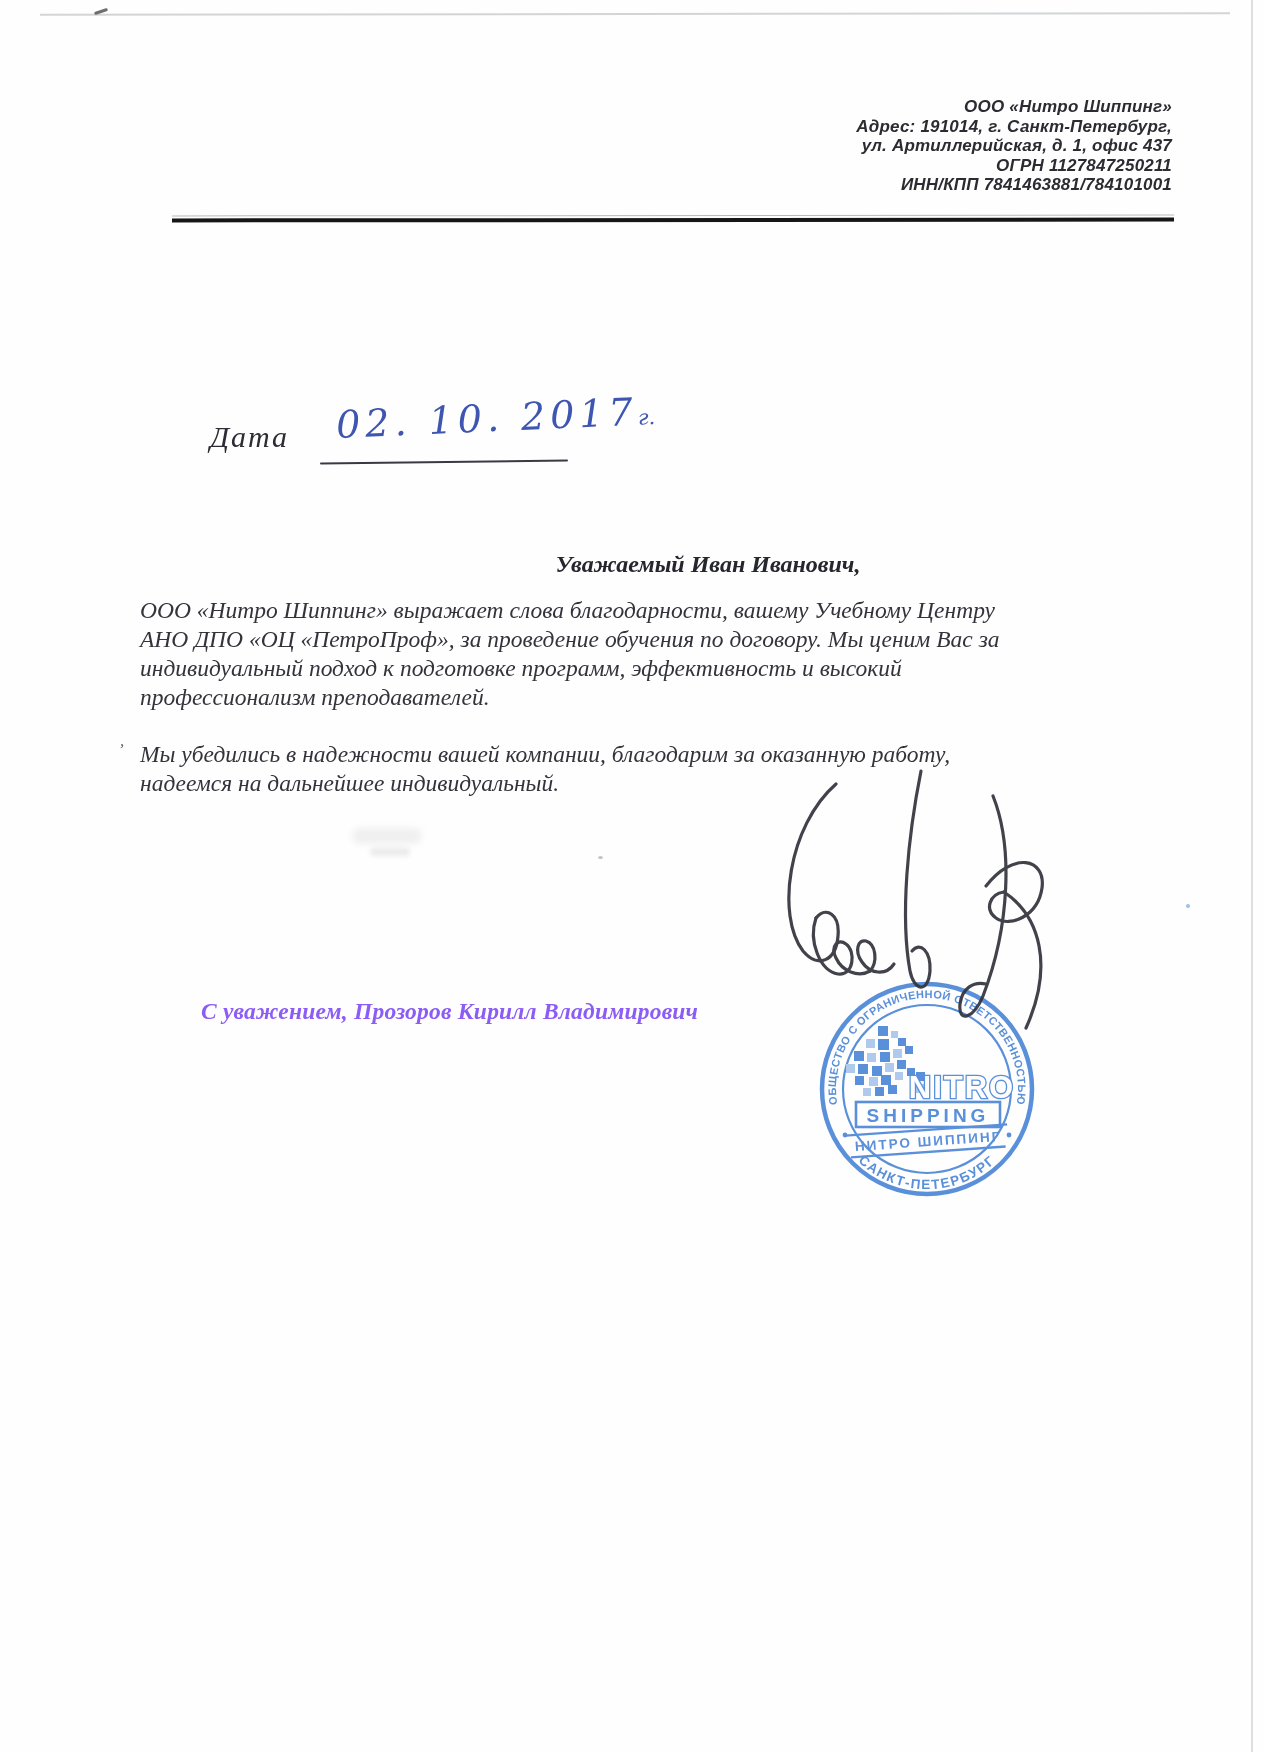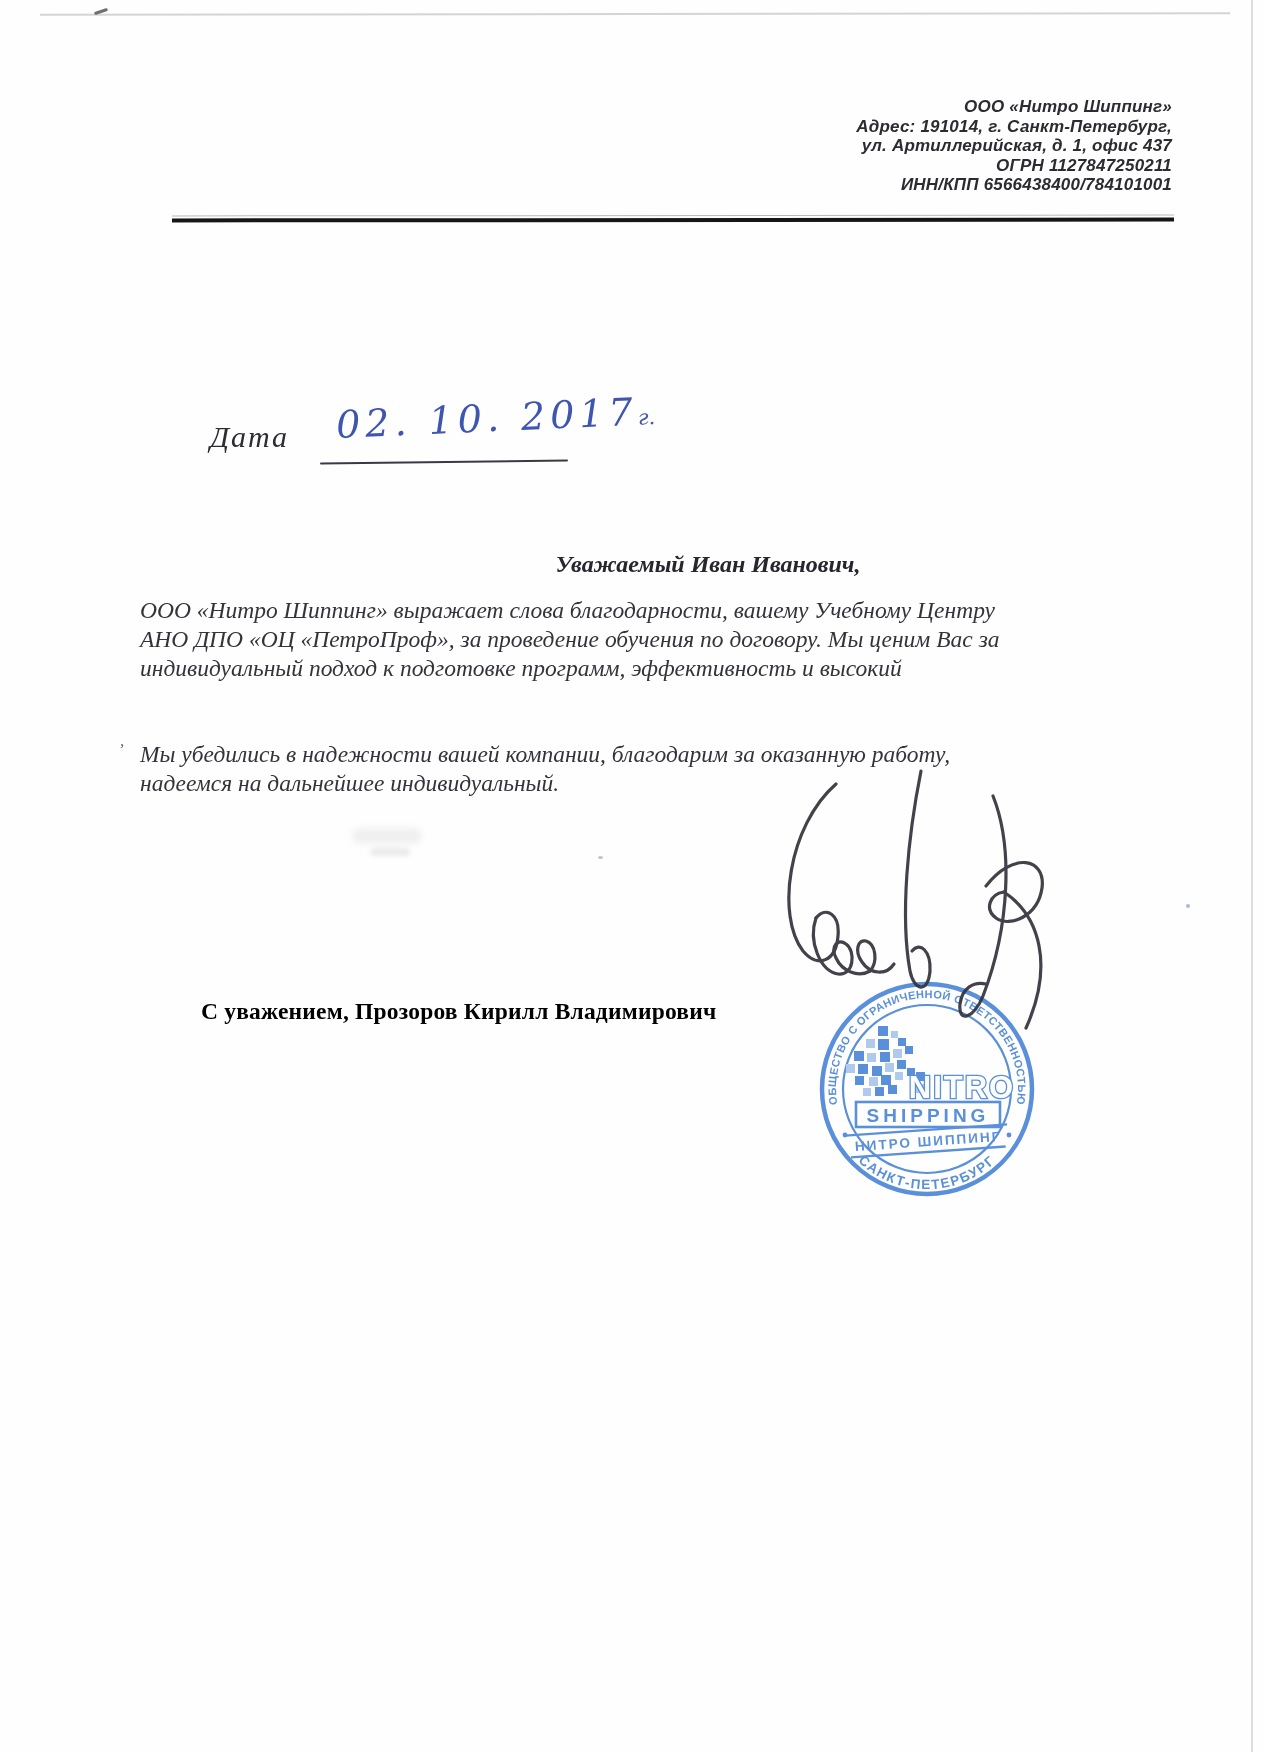--- a/index.html
+++ b/index.html
@@ -66,21 +66,21 @@
     text-align:center;font-weight:bold;font-style:italic;
     font-size:24px;color:#26262e;
   }
   .para{position:absolute;left:140px;width:1064px;text-align:left;
     font-style:italic;font-size:23.5px;line-height:29px;color:#33333b;}
   .para-1{top:596px;}
   .para-2{top:740px;}
 
   .closing{
     position:absolute;left:201px;top:998px;
-    font-weight:bold;font-size:23.5px;color:#000000;
+    font-weight:bold;font-style:italic;font-size:23.5px;color:#8b5cf6;
     letter-spacing:0.2px;
   }
 
   
   .stamp{position:absolute;left:818px;top:980px;width:218px;height:218px;opacity:0.92;}
   .signature{position:absolute;left:758px;top:766px;width:300px;height:300px;}
 </style>
 </head>
 <body>
 
@@ -93,41 +93,42 @@
   <div class="scan-smudge-1"></div>
   <div class="scan-smudge-2"></div>
   <div class="scan-dot"></div>
   <div class="scan-blue-dot"></div>
 
   <div class="header-block">
     <div>ООО «Нитро Шиппинг»</div>
     <div>Адрес: 191014, г. Санкт-Петербург,</div>
     <div>ул. Артиллерийская, д. 1, офис 437</div>
     <div>ОГРН 1127847250211</div>
-    <div>ИНН/КПП 6566438400/784101001</div>
+    <div>ИНН/КПП 7841463881/784101001</div>
   </div>
 
   <div class="rule-wrap">
     <div class="rule-shadow"></div>
     <div class="rule-main"></div>
   </div>
 
 
   <div class="date-label">Дата</div>
   <div class="date-underline"></div>
   <div class="date-hand" style="color: rgb(63, 86, 176);">
     <span>02. 10. 2017</span><span class="suffix">г.</span>
   </div>
 
   <div class="salutation">Уважаемый Иван Иванович,</div>
 
   <div class="para para-1">
     <div>ООО «Нитро Шиппинг» выражает слова благодарности, вашему Учебному Центру</div>
     <div>АНО ДПО «ОЦ «ПетроПроф», за проведение обучения по договору. Мы ценим Вас за</div>
     <div>индивидуальный подход к подготовке программ, эффективность и высокий</div>
+    <div>профессионализм преподавателей.</div>
   </div>
 
   <div class="para para-2">
     <div>Мы  убедились в надежности вашей компании, благодарим за оказанную работу,</div>
     <div>надеемся на дальнейшее индивидуальный.</div>
   </div>
 
   <div class="closing">С уважением, Прозоров Кирилл Владимирович</div>
 
   <svg class="stamp" viewBox="0 0 218 218" xmlns="http://www.w3.org/2000/svg">

